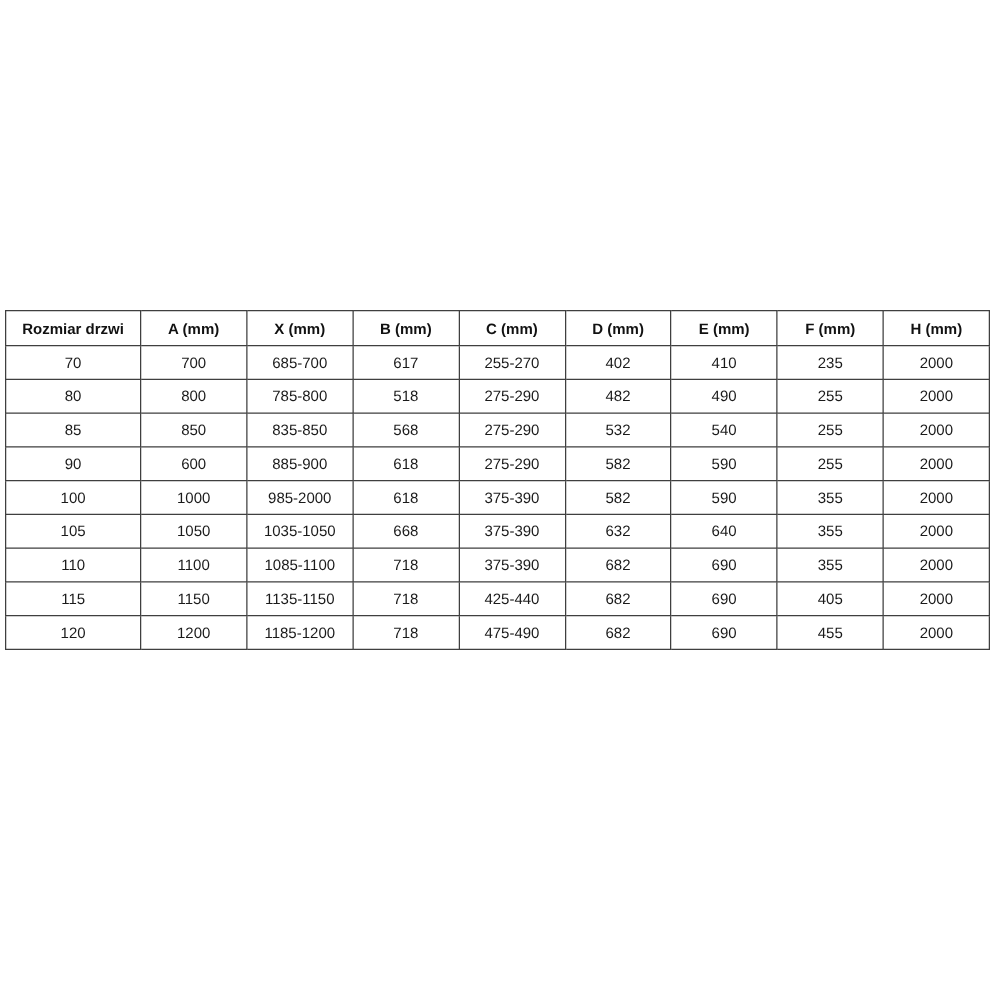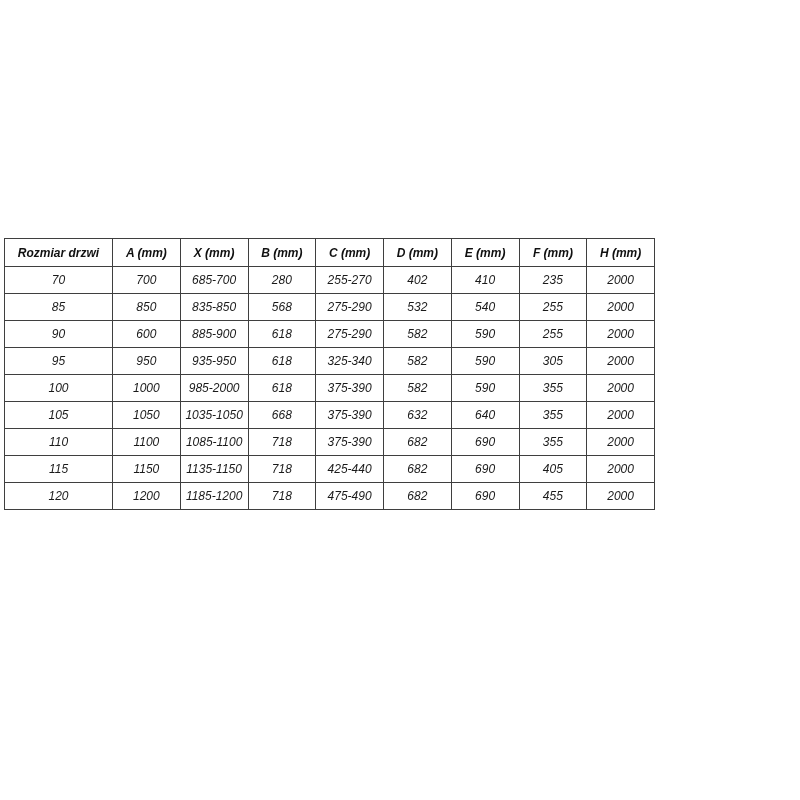--- a/index.html
+++ b/index.html
@@ -14,23 +14,22 @@
   .page {
     position: relative;
     width: 800px;
     height: 800px;
     background: #ffffff;
     overflow: hidden;
   }
   .size-table-wrap {
     position: absolute;
     left: 4px;
-    top: 238px;
-    width: 651px;
-    font-style: italic;
+    top: 248px;
+    width: 788px;
   }
   table.size-table {
     border-collapse: collapse;
     width: 100%;
     table-layout: fixed;
     background: #ffffff;
   }
   table.size-table col.first-col { width: 108px; }
   table.size-table th,
   table.size-table td {
@@ -83,25 +82,36 @@
           <th>F (mm)</th>
           <th>H (mm)</th>
         </tr>
       </thead>
       <tbody>
 
       <tr>
             <td>70</td>
             <td>700</td>
             <td>685-700</td>
-            <td>280</td>
+            <td>617</td>
             <td>255-270</td>
             <td>402</td>
             <td>410</td>
             <td>235</td>
+            <td>2000</td>
+          </tr>
+          <tr>
+            <td>80</td>
+            <td>800</td>
+            <td>785-800</td>
+            <td>518</td>
+            <td>275-290</td>
+            <td>482</td>
+            <td>490</td>
+            <td>255</td>
             <td>2000</td>
           </tr>
           <tr>
             <td>85</td>
             <td>850</td>
             <td>835-850</td>
             <td>568</td>
             <td>275-290</td>
             <td>532</td>
             <td>540</td>
@@ -110,31 +120,20 @@
           </tr>
           <tr>
             <td>90</td>
             <td>600</td>
             <td>885-900</td>
             <td>618</td>
             <td>275-290</td>
             <td>582</td>
             <td>590</td>
             <td>255</td>
-            <td>2000</td>
-          </tr>
-          <tr>
-            <td>95</td>
-            <td>950</td>
-            <td>935-950</td>
-            <td>618</td>
-            <td>325-340</td>
-            <td>582</td>
-            <td>590</td>
-            <td>305</td>
             <td>2000</td>
           </tr>
           <tr>
             <td>100</td>
             <td>1000</td>
             <td>985-2000</td>
             <td>618</td>
             <td>375-390</td>
             <td>582</td>
             <td>590</td>

